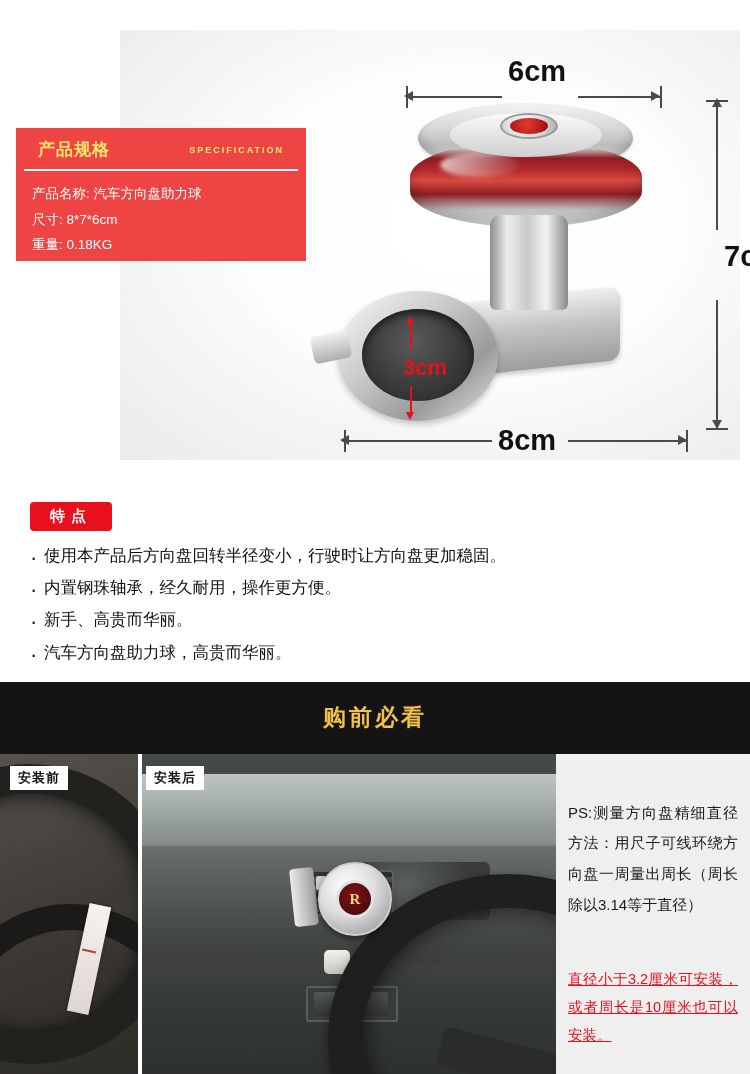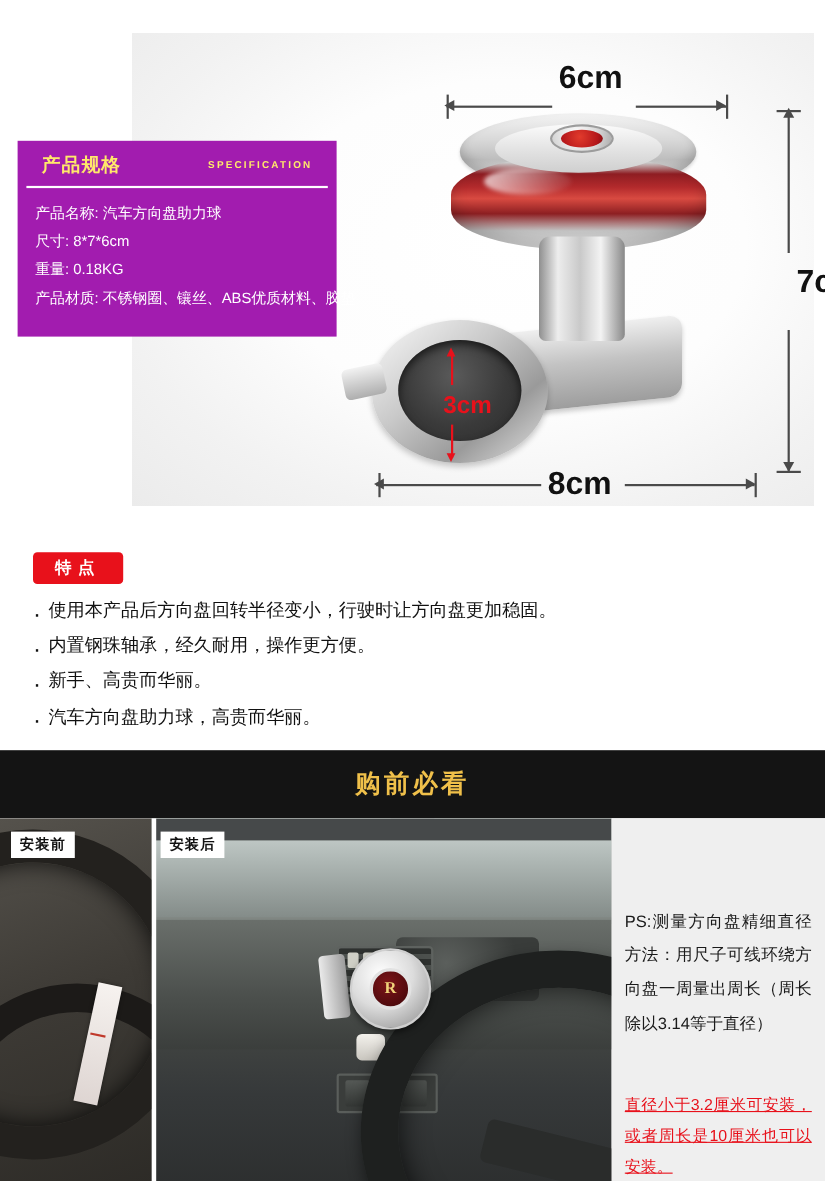--- a/index.html
+++ b/index.html
@@ -26,23 +26,23 @@
     left: 120px; top: 30px;
     width: 620px; height: 430px;
     background: radial-gradient(ellipse at 55% 45%, #ffffff 0%, #fdfdfd 45%, #f2f2f2 75%, #ebebeb 100%);
   }
 
   
   .spec-card {
     position: absolute;
     left: 16px; top: 128px;
     width: 290px;
-    background: #a21caf;
+    background: #ef4444;
     color: #ffffff;
-    padding: 0 0 22px 0;
+    padding: 0 0 3px 0;
   }
   .spec-head {
     display: flex;
     align-items: center;
     justify-content: space-between;
     padding: 10px 14px 8px 14px;
     border-bottom: 2px solid #ffffff;
     margin: 0 8px;
   }
   .spec-title {
@@ -223,21 +223,21 @@
     position: absolute;
     left: 0; top: -2px;
     font-size: 22px;
     color: #111111;
   }
 
   
   .banner {
     position: relative;
     width: 750px;
-    height: 62px;
+    height: 72px;
     background: #141414;
     color: #f3c24a;
     display: flex;
     align-items: center;
     justify-content: center;
   }
   .banner-text {
     font-size: 23px;
     font-weight: bold;
     letter-spacing: 3px;
@@ -422,21 +422,20 @@
     width: 194px;
     height: 358px;
     background: #efefef;
     padding: 44px 12px 0 12px;
   }
   .note-main {
     font-size: 15px;
     color: #1a1a1a;
     line-height: 2.05;
     text-align: justify;
-    margin-top: 36px;
   }
   .note-warn {
     margin-top: 44px;
     font-size: 14.5px;
     color: #e8111b;
     line-height: 1.95;
     text-align: justify;
     text-decoration: underline;
   }
   .photos-divider {
@@ -498,21 +497,20 @@
 
   <div class="spec-card">
     <div class="spec-head">
       <span class="spec-title">产品规格</span>
       <span class="spec-sub">SPECIFICATION</span>
     </div>
     <div class="spec-list">
       <div class="spec-line">产品名称: 汽车方向盘助力球</div>
       <div class="spec-line">尺寸: 8*7*6cm</div>
       <div class="spec-line">重量: 0.18KG</div>
-      <div class="spec-line">产品材质: 不锈钢圈、镶丝、ABS优质材料、胶垫</div>
     </div>
   </div>
 </div>
 
 <div class="features">
   <div class="feat-badge">特点</div>
   <ul class="feat-list">
     <li class="feat-item">使用本产品后方向盘回转半径变小，行驶时让方向盘更加稳固。</li>
     <li class="feat-item">内置钢珠轴承，经久耐用，操作更方便。</li>
     <li class="feat-item">新手、高贵而华丽。</li>

